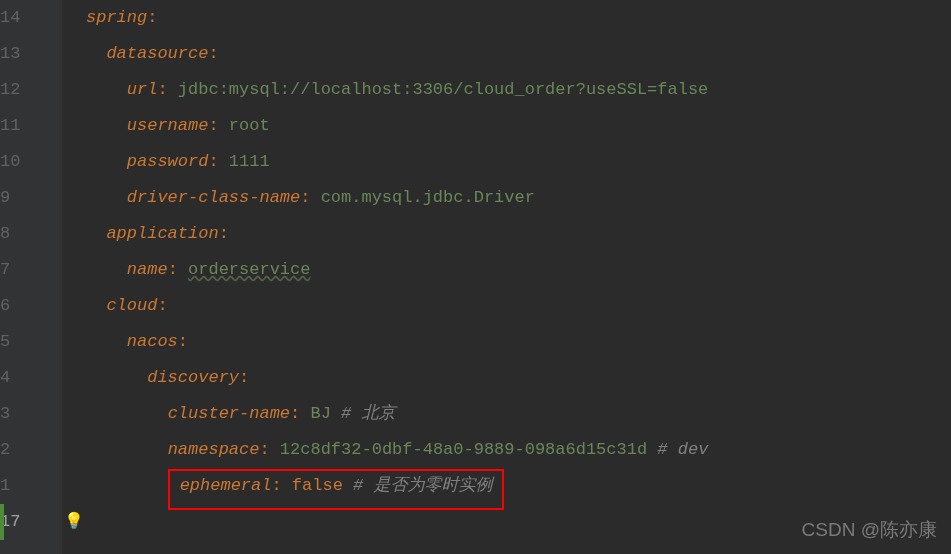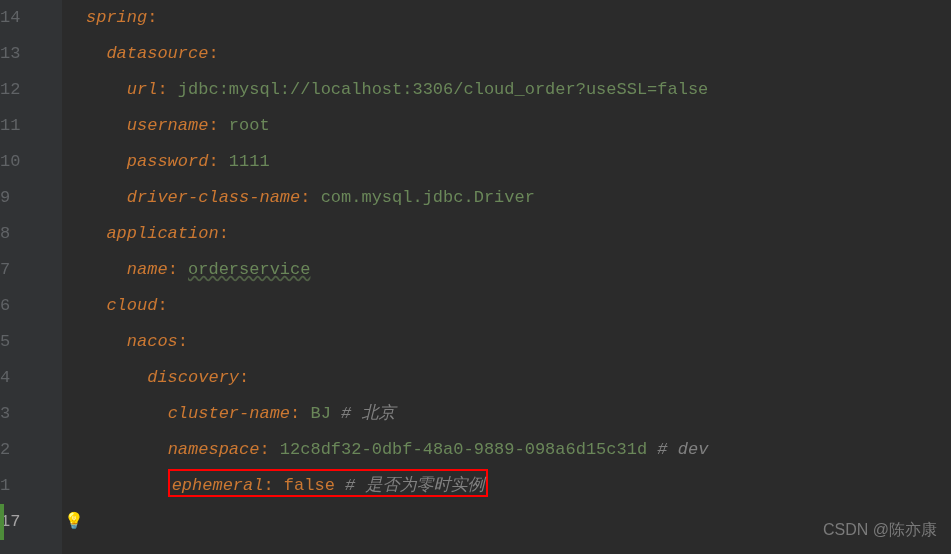--- a/index.html
+++ b/index.html
@@ -78,39 +78,39 @@
     }
     .underline-wavy {
       text-decoration: underline wavy #6a8759;
       text-decoration-color: rgba(106,135,89,0.6);
     }
     .bool {
       color: #cc7832;
     }
     .highlight-box {
       border: 2px solid #ff0000;
-      padding: 1px 2px;
+      padding: 1px 10px;
       display: inline-block;
-      height: 28px;
+      height: 41px;
       line-height: 28px;
     }
     .active-marker {
       position: absolute;
       left: 0;
       top: 504px;
       width: 4px;
       height: 36px;
       background-color: #4e8c3a;
     }
     .watermark {
       position: absolute;
       bottom: 6px;
       right: 14px;
       color: #7a7a7a;
-      font-size: 16px;
+      font-size: 19px;
       font-family: -apple-system, BlinkMacSystemFont, 'Segoe UI', sans-serif;
     }
   </style>
 </head>
 <body>
 
 <div class="active-marker"></div>
 
 <div class="editor">
   <div class="gutter">

